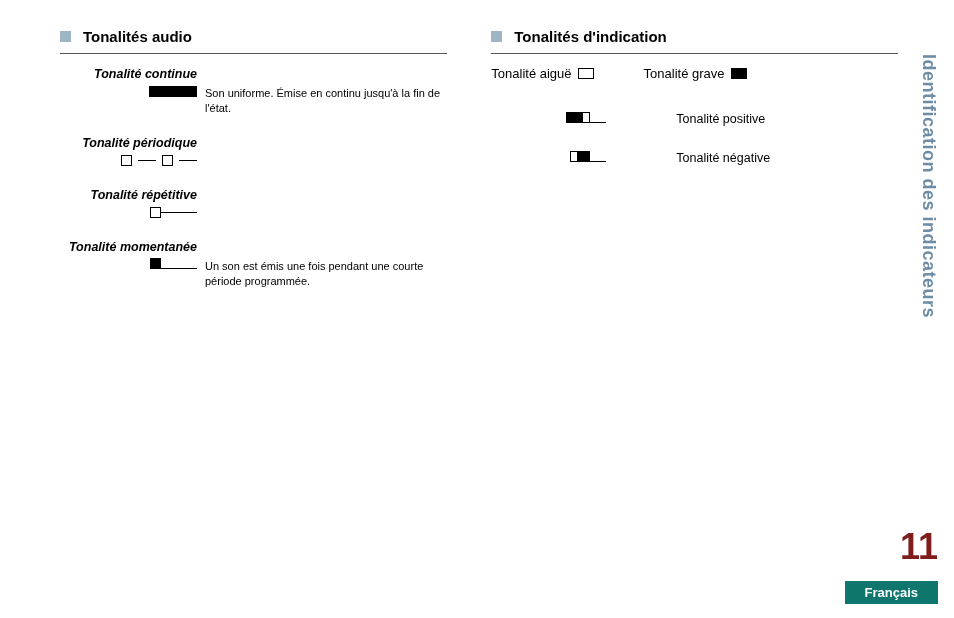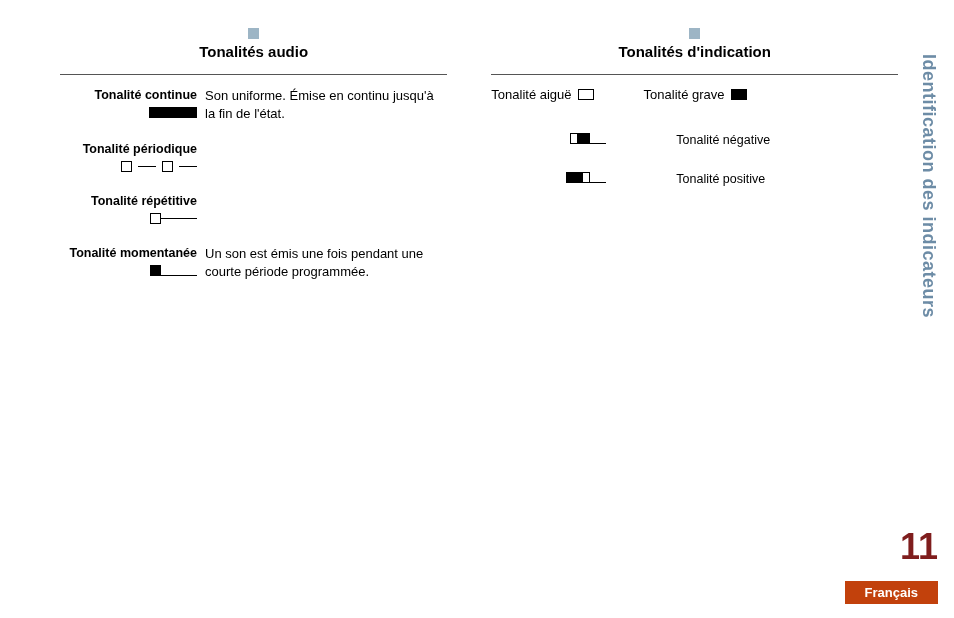--- a/index.html
+++ b/index.html
@@ -22,25 +22,24 @@
     }
     .col-left {
       width: 400px;
     }
     .col-right {
       width: 420px;
     }
     .section-header {
       display: flex;
       align-items: center;
-      gap: 4px;
+      gap: 12px;
       border-bottom: 1.5px solid #555;
-      padding-bottom: 14px;
+      padding-bottom: 8px;
       margin-bottom: 12px;
-      flex-direction: column;
     }
     .section-marker {
       width: 11px;
       height: 11px;
       background: #9db5c5;
     }
     .section-title {
       font-weight: bold;
       font-size: 15px;
       color: #000;
@@ -54,33 +53,35 @@
     .def-row {
       display: flex;
       margin-bottom: 18px;
     }
     .def-label {
       width: 145px;
       text-align: right;
       padding-right: 8px;
       flex-shrink: 0;
       font-size: 12.5px;
+      font-style: italic;
     }
     .def-label .label-text {
       font-weight: bold;
       display: block;
       line-height: 1.35;
       margin-bottom: 3px;
     }
     .def-label .indicator-box {
       display: inline-block;
     }
     .def-desc {
-      font-size: 13px;
+      font-size: 11px;
       line-height: 1.4;
+      margin-top: 20px;
     }
     .bar-continuous {
       width: 48px;
       height: 11px;
       background: #000;
       display: inline-block;
     }
     .bar-periodic {
       display: inline-flex;
       gap: 6px;
@@ -190,21 +191,21 @@
       right: 16px;
       bottom: 50px;
       font-size: 36px;
       font-weight: bold;
       color: #7f1d1d;
     }
     .lang-tab {
       position: absolute;
       right: 16px;
       bottom: 14px;
-      background: #c2410c;
+      background: #0f766e;
       color: #fff;
       font-weight: bold;
       font-size: 13px;
       padding: 4px 20px;
     }
   </style>
 </head>
 <body>
 
 <div class="page">
@@ -274,37 +275,37 @@
         <span class="swatch-outline"></span>
       </div>
       <div class="item">
         <span>Tonalité grave</span>
         <span class="swatch-fill"></span>
       </div>
     </div>
 
     <div class="tone-row">
       <div class="tone-icon-area">
+        <span class="tone-positive">
+          <span class="b1"></span>
+            <span class="b2"></span>
+            <span class="trail"></span>
+        </span>
+      </div>
+      <div class="tone-desc">Tonalité positive</div>
+    </div>
+
+    <div class="tone-row">
+      <div class="tone-icon-area">
         <span class="tone-negative">
           <span class="b1"></span>
             <span class="b2"></span>
             <span class="trail"></span>
         </span>
       </div>
       <div class="tone-desc">Tonalité négative</div>
     </div>
-
-    <div class="tone-row">
-      <div class="tone-icon-area">
-        <span class="tone-positive">
-          <span class="b1"></span>
-            <span class="b2"></span>
-            <span class="trail"></span>
-        </span>
-      </div>
-      <div class="tone-desc">Tonalité positive</div>
-    </div>
   </div>
 </div>
 
 <div class="side-title">Identification des indicateurs</div>
 <div class="page-num">11</div>
 <div class="lang-tab">Français</div>
 
 </body></html>

